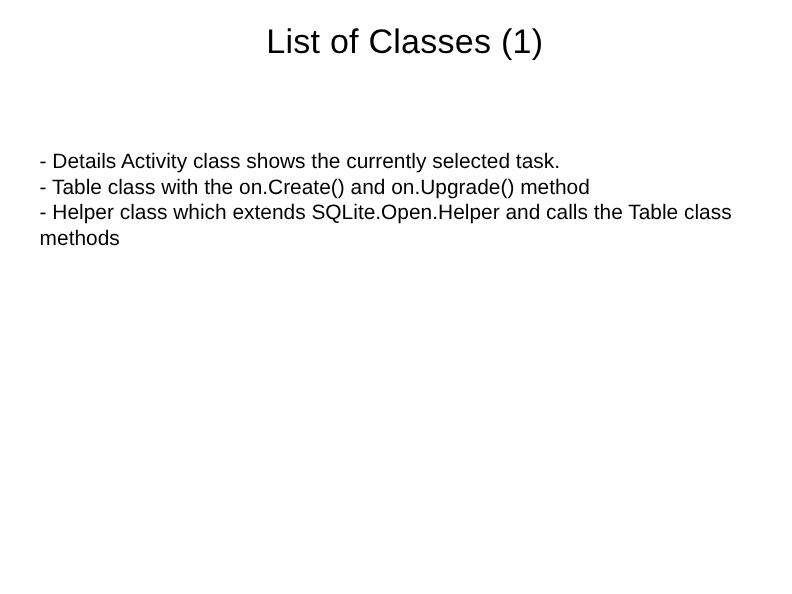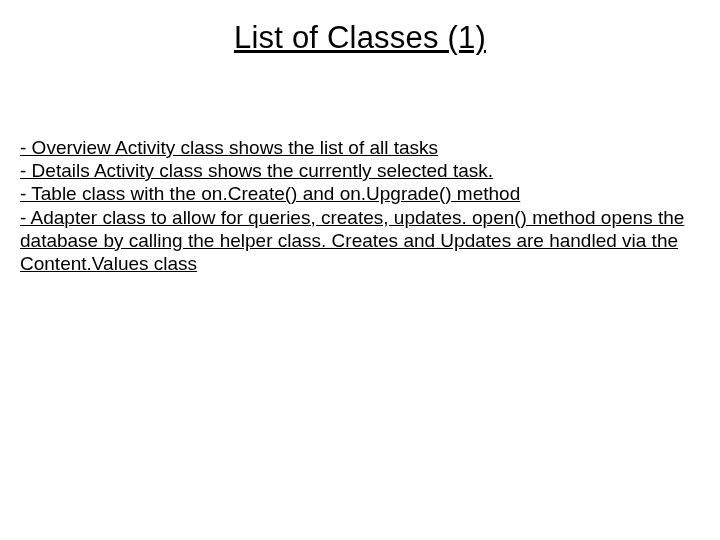--- a/index.html
+++ b/index.html
@@ -8,22 +8,21 @@
     width: 720px;
     height: 540px;
     background: #ffffff;
     font-family: Arial, Helvetica, sans-serif;
     color: #000000;
   }
   .slide {
     box-sizing: border-box;
     width: 720px;
     height: 540px;
-    padding: 18px 20px 20px 20px;
-    text-decoration: underline;
+    padding: 18px 20px 20px 36px;
   }
   .title {
     font-size: 31px;
     text-align: center;
     margin: 2px 0 80px 0;
     letter-spacing: 0.2px;
   }
   .body {
     font-size: 19px;
     line-height: 1.22;
@@ -31,18 +30,17 @@
   .body p {
     margin: 0;
   }
 </style>
 </head>
 <body>
 
 <div class="slide">
   <div class="title">List of Classes (1)</div>
   <div class="body">
-    <p>- Overview Activity class shows the list of all tasks</p>
     <p>- Details Activity class shows the currently selected task.</p>
     <p>- Table class with the on.Create() and on.Upgrade() method</p>
-    <p>- Adapter class to allow for queries, creates, updates.  open() method opens the database by calling the helper class.  Creates and Updates are handled via the Content.Values class</p>
+    <p>- Helper class which extends SQLite.Open.Helper and calls the Table class methods</p>
   </div>
 </div>
 
 </body></html>

